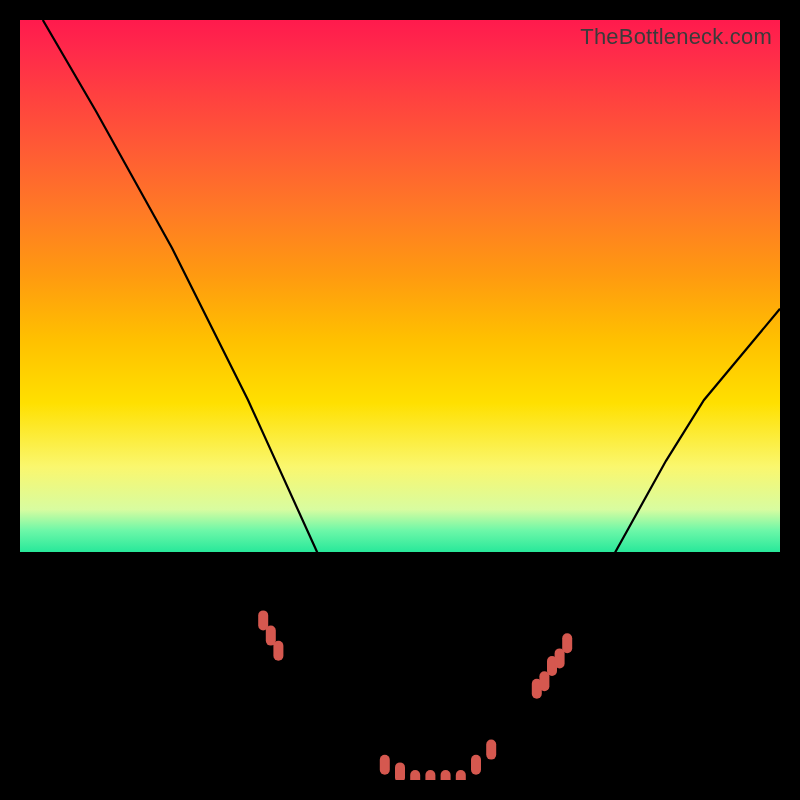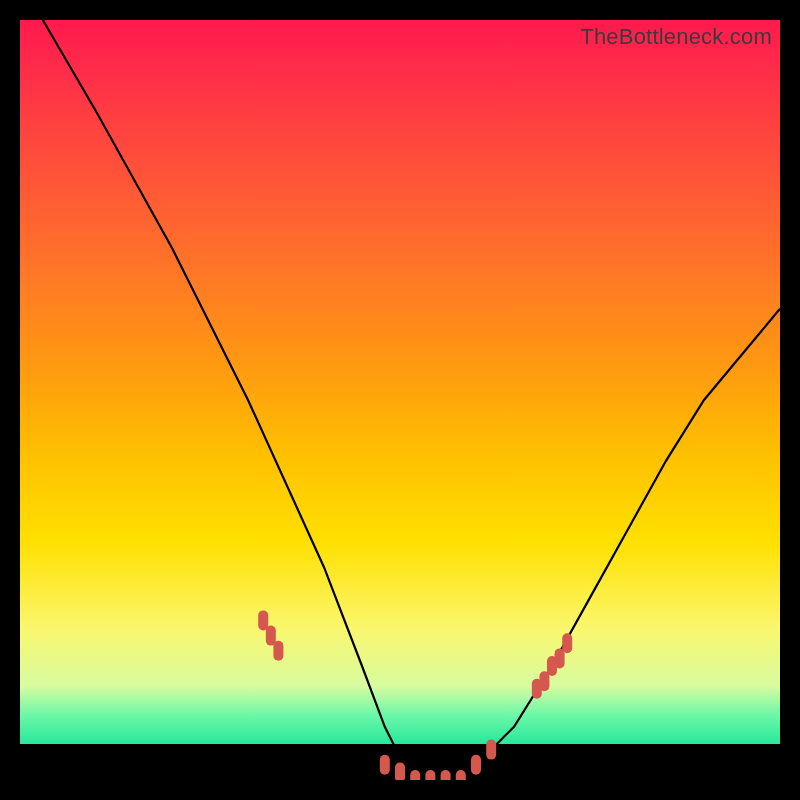--- a/index.html
+++ b/index.html
@@ -16,21 +16,21 @@
     top: 0;
     width: 800px;
     height: 800px;
     background: #000;
   }
   .plot {
     position: absolute;
     left: 20px;
     top: 20px;
     width: 760px;
-    height: 724px;
+    height: 532px;
     background: linear-gradient(
       to bottom,
       #ff1a4d 0%,
       #ff2a4a 6%,
       #ff4040 14%,
       #ff5a35 24%,
       #ff7a25 36%,
       #ff9a10 48%,
       #ffc000 60%,
       #ffe000 72%,

